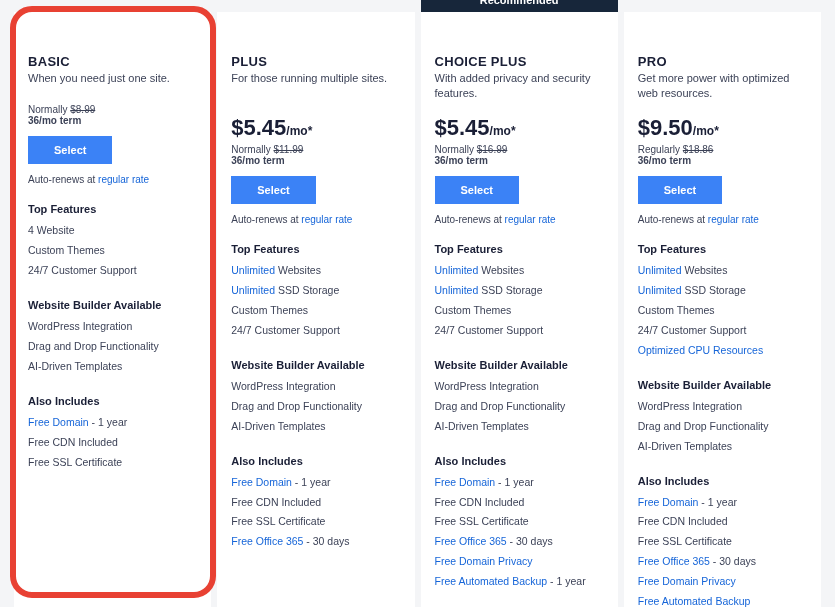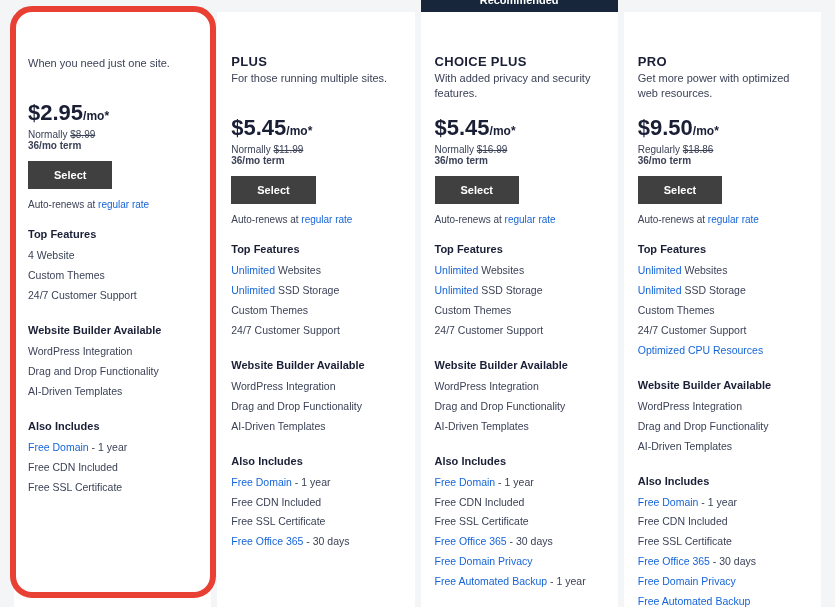--- a/index.html
+++ b/index.html
@@ -74,21 +74,21 @@
     margin-top: 3px;
   }
   .normally .strike { text-decoration: line-through; }
   .term {
     font-size: 10px;
     color: #3c4257;
     font-weight: bold;
   }
   .btn {
     display: inline-block;
-    background: #404040;
+    background: #3b82f6;
     color: #fff;
     font-size: 11px;
     font-weight: 600;
     border: none;
     padding: 8px 26px;
     margin-top: 10px;
     cursor: pointer;
   }
   .renew {
     font-size: 10px;
@@ -123,24 +123,22 @@
 </style>
 </head>
 <body>
 
 <div class="highlight-box"></div>
 
 <div class="grid" id="grid">
     <div class="card no-badge">
 
     <div class="inner">
+      <div class="title">BASIC</div>
       <div class="subtitle">When you need just one site.</div>
-      <div class="price-row">
-        <span class="amt">$2.95</span><span class="per">/mo*</span>
-      </div>
       <div class="normally"><span>Normally </span><span class="strike">$8.99</span></div>
       <div class="term">36/mo term</div>
       <button class="btn">Select</button>
       <div class="renew"><span>Auto-renews at </span><a class="link">regular rate</a></div>
 
       <div class="section-head">Top Features</div>
       <div class="feat"><span>4 Website</span></div><div class="feat"><span>Custom Themes</span></div><div class="feat"><span>24/7 Customer Support</span></div>
 
       <div class="section-head">Website Builder Available</div>
       <div class="feat"><span>WordPress Integration</span></div><div class="feat"><span>Drag and Drop Functionality</span></div><div class="feat"><span>AI-Driven Templates</span></div>

